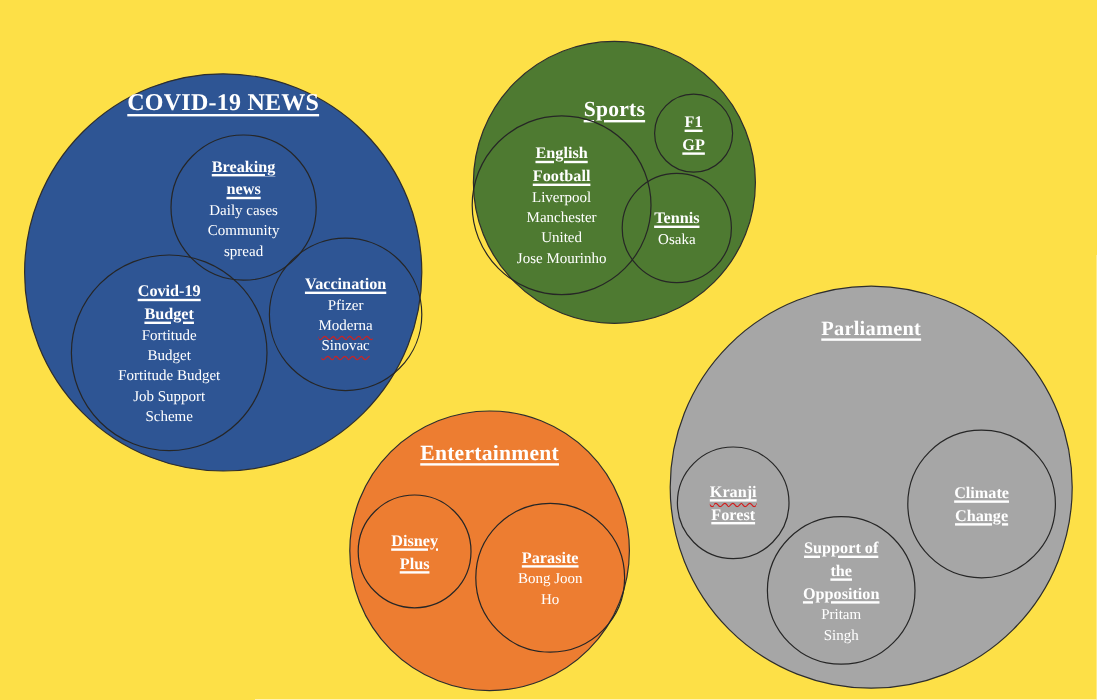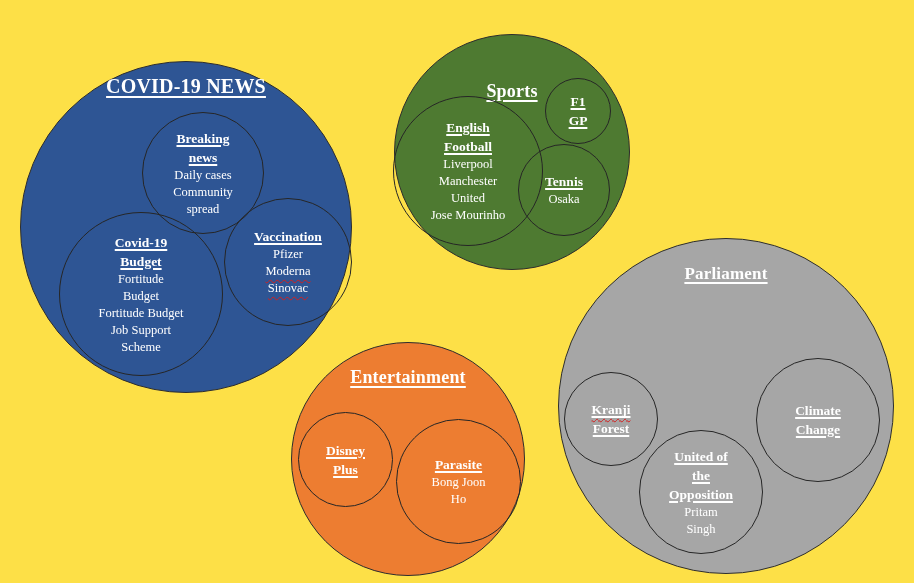--- a/index.html
+++ b/index.html
@@ -108,21 +108,21 @@
       <div class="sub-title"><span class="misspell">Kranji</span></div>
       <div class="sub-title">Forest</div>
     </div>
 
     <div class="circle sub" style="left:197px;top:119px;width:124px;height:124px;">
       <div class="sub-title">Climate</div>
       <div class="sub-title">Change</div>
     </div>
 
     <div class="circle sub" style="left:80px;top:191px;width:124px;height:124px;">
-      <div class="sub-title">United of</div>
+      <div class="sub-title">Support of</div>
       <div class="sub-title">the</div>
       <div class="sub-title">Opposition</div>
       <div class="body-line">Pritam</div>
       <div class="body-line">Singh</div>
     </div>
   </div>
 
 </div>
 
 </body></html>

